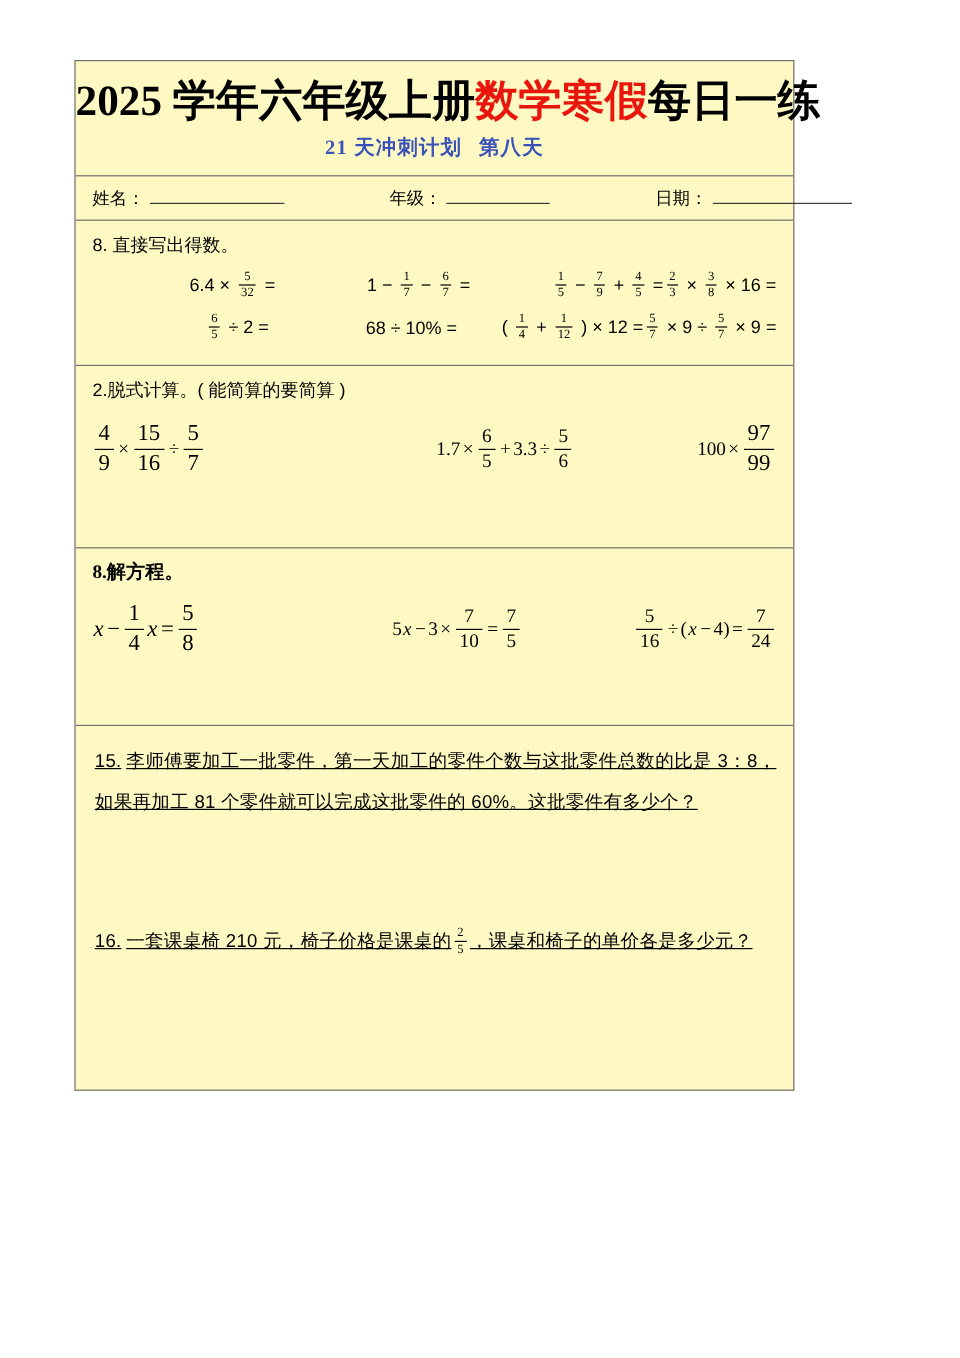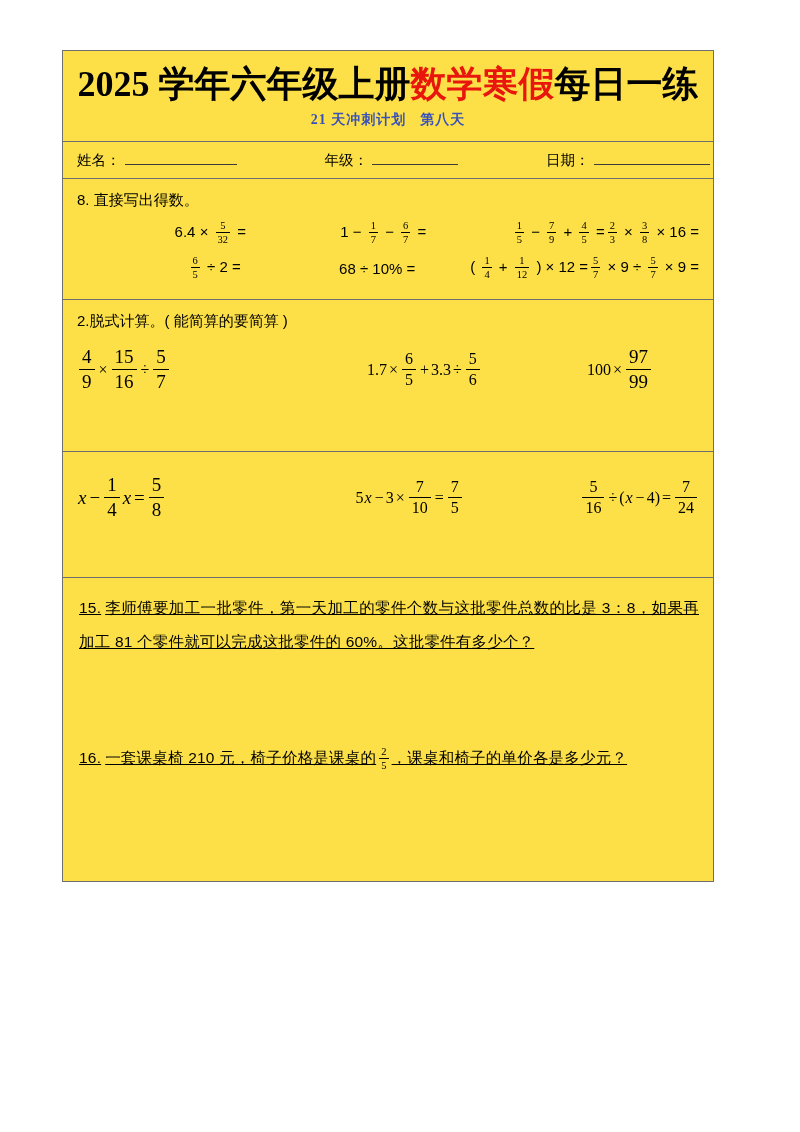--- a/index.html
+++ b/index.html
@@ -6,44 +6,44 @@
   body{
     width:800px;height:1132px;
     background:#ffffff;
     font-family:"Liberation Sans","DejaVu Sans",sans-serif;
     color:#000;
     -webkit-font-smoothing:antialiased;
   }
   .page{position:relative;width:800px;height:1132px;box-sizing:border-box;}
 
   .sheet{
-    position:absolute;left:62px;top:50px;width:652px;
+    position:absolute;left:62px;top:50px;width:600px;
     border:1px solid #6f6f6f;
     box-sizing:border-box;
-    background:#fde047;
+    background:#fef9c3;
   }
   .band{border-bottom:1px solid #6f6f6f;box-sizing:border-box;}
   .band:last-child{border-bottom:none;}
 
   
   .hdr{padding:10px 0 12px 0;text-align:center;}
   .hdr-title{
     font-family:"Liberation Serif","DejaVu Serif",serif;
     font-weight:bold;
     font-size:36px;
     line-height:46px;
     letter-spacing:0px;
     white-space:nowrap;
   }
   .hdr-title .red{color:#e8160c;}
   .hdr-sub{
     margin-top:4px;
     font-family:"Liberation Serif","DejaVu Serif",serif;
     font-weight:bold;
-    font-size:14px;
+    font-size:17px;
     color:#3a52b8;
     letter-spacing:1px;
   }
   .hdr-sub .gap{display:inline-block;width:14px;}
 
   
   .idrow{
     display:flex;align-items:baseline;
     padding:9px 14px 8px 14px;
     font-size:14.5px;
@@ -322,20 +322,21 @@
                 <span class="bar"></span>
                 <span class="d">99</span>
               </span>
           </span>
         </span>
       </div>
       <div class="pad-sec2"></div>
     </div>
 
     <div class="band sec">
+      <div class="sec-h serif">8.解方程。</div>
       <div class="eq-row">
 
         <span class="p1">
           <span class="mexp" style="font-size:19px;">
             <span class="it">x</span>
             <span class="op">−</span>
             <span class="mfr big">
                 <span class="n">1</span>
                 <span class="bar"></span>
                 <span class="d">4</span>

